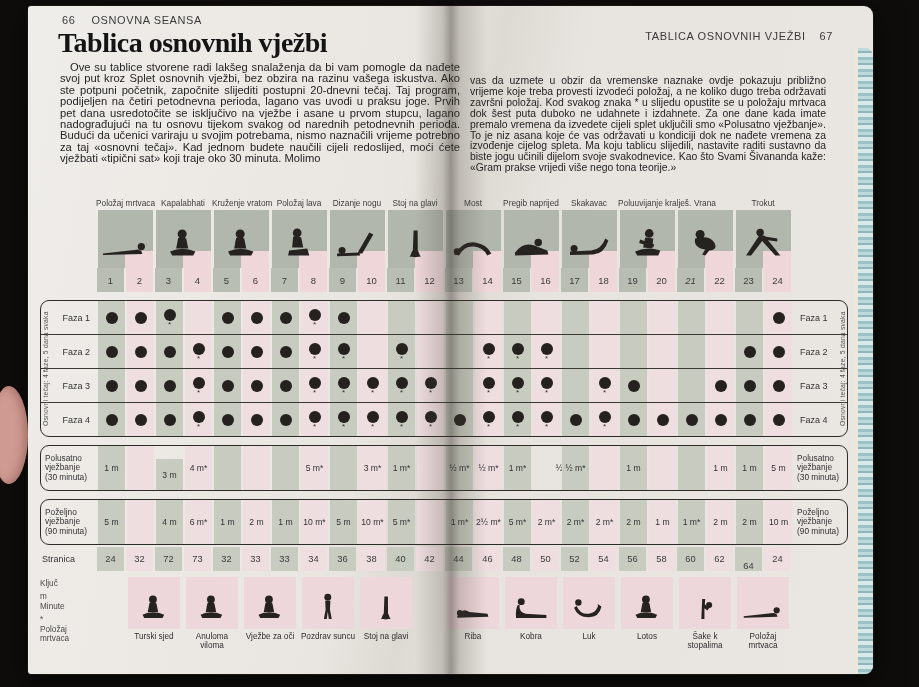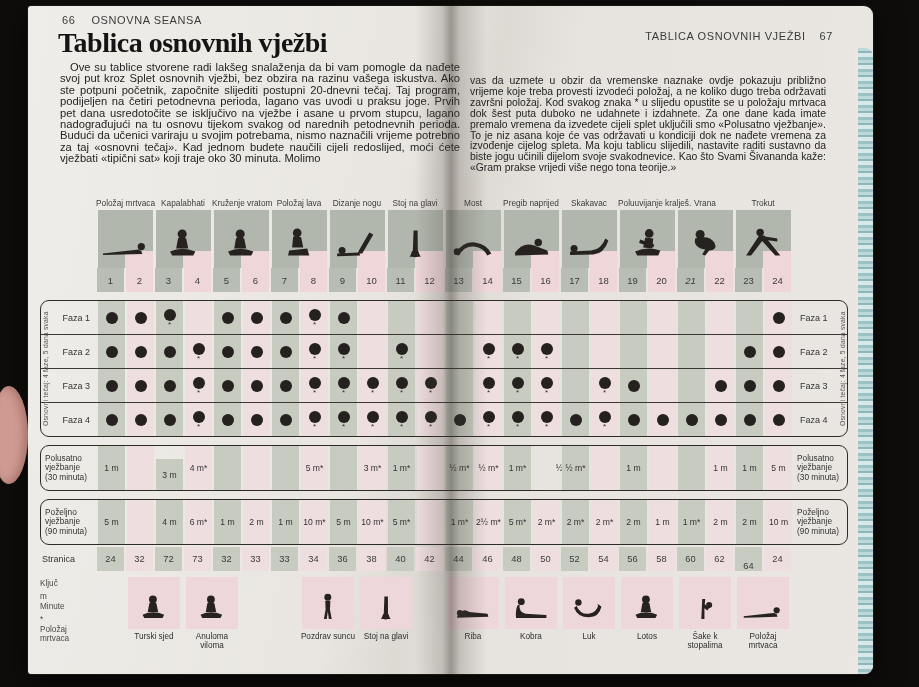--- a/index.html
+++ b/index.html
@@ -733,20 +733,30 @@
             <div class="kimg">
               <svg viewBox="0 0 48 34" class="sil">
                 <circle cx="23" cy="8.5" r="4.5"></circle>
                 <path d="M19 12.5 Q23 11.5 27 13 L29 23 L17 23 Z"></path>
                 <path d="M20 14 L28 19 L27 22 L18 17 Z"></path>
                 <path d="M11 26 Q23 20.5 36 26 L34 30 L13 30 Z"></path>
               </svg>
             </div>
             <div class="klabel">Anuloma viloma</div>
           </div>
+          <div class="kitem" style="grid-column: 7 / span 2;">
+            <div class="kimg">
+              <svg viewBox="0 0 48 34" class="sil">
+                <circle cx="23" cy="8.5" r="4.5"></circle>
+                <path d="M19 12.5 Q23 11.5 27 13 L29 23 L17 23 Z"></path>
+                <path d="M11 26 Q23 20.5 36 26 L34 30 L13 30 Z"></path>
+              </svg>
+            </div>
+            <div class="klabel">Vježbe za oči</div>
+          </div>
           <div class="kitem" style="grid-column: 9 / span 2;">
             <div class="kimg">
               <svg viewBox="0 0 48 34" class="sil">
                 <circle cx="24" cy="6" r="4"></circle>
                 <path d="M21 10 L27 10 L26.5 20 L28.5 31 L25.2 31 L24 22.5 L22.8 31 L19.5 31 L21.5 20 Z"></path>
               </svg>
             </div>
             <div class="klabel">Pozdrav suncu</div>
           </div>
           <div class="kitem" style="grid-column: 11 / span 2;">

